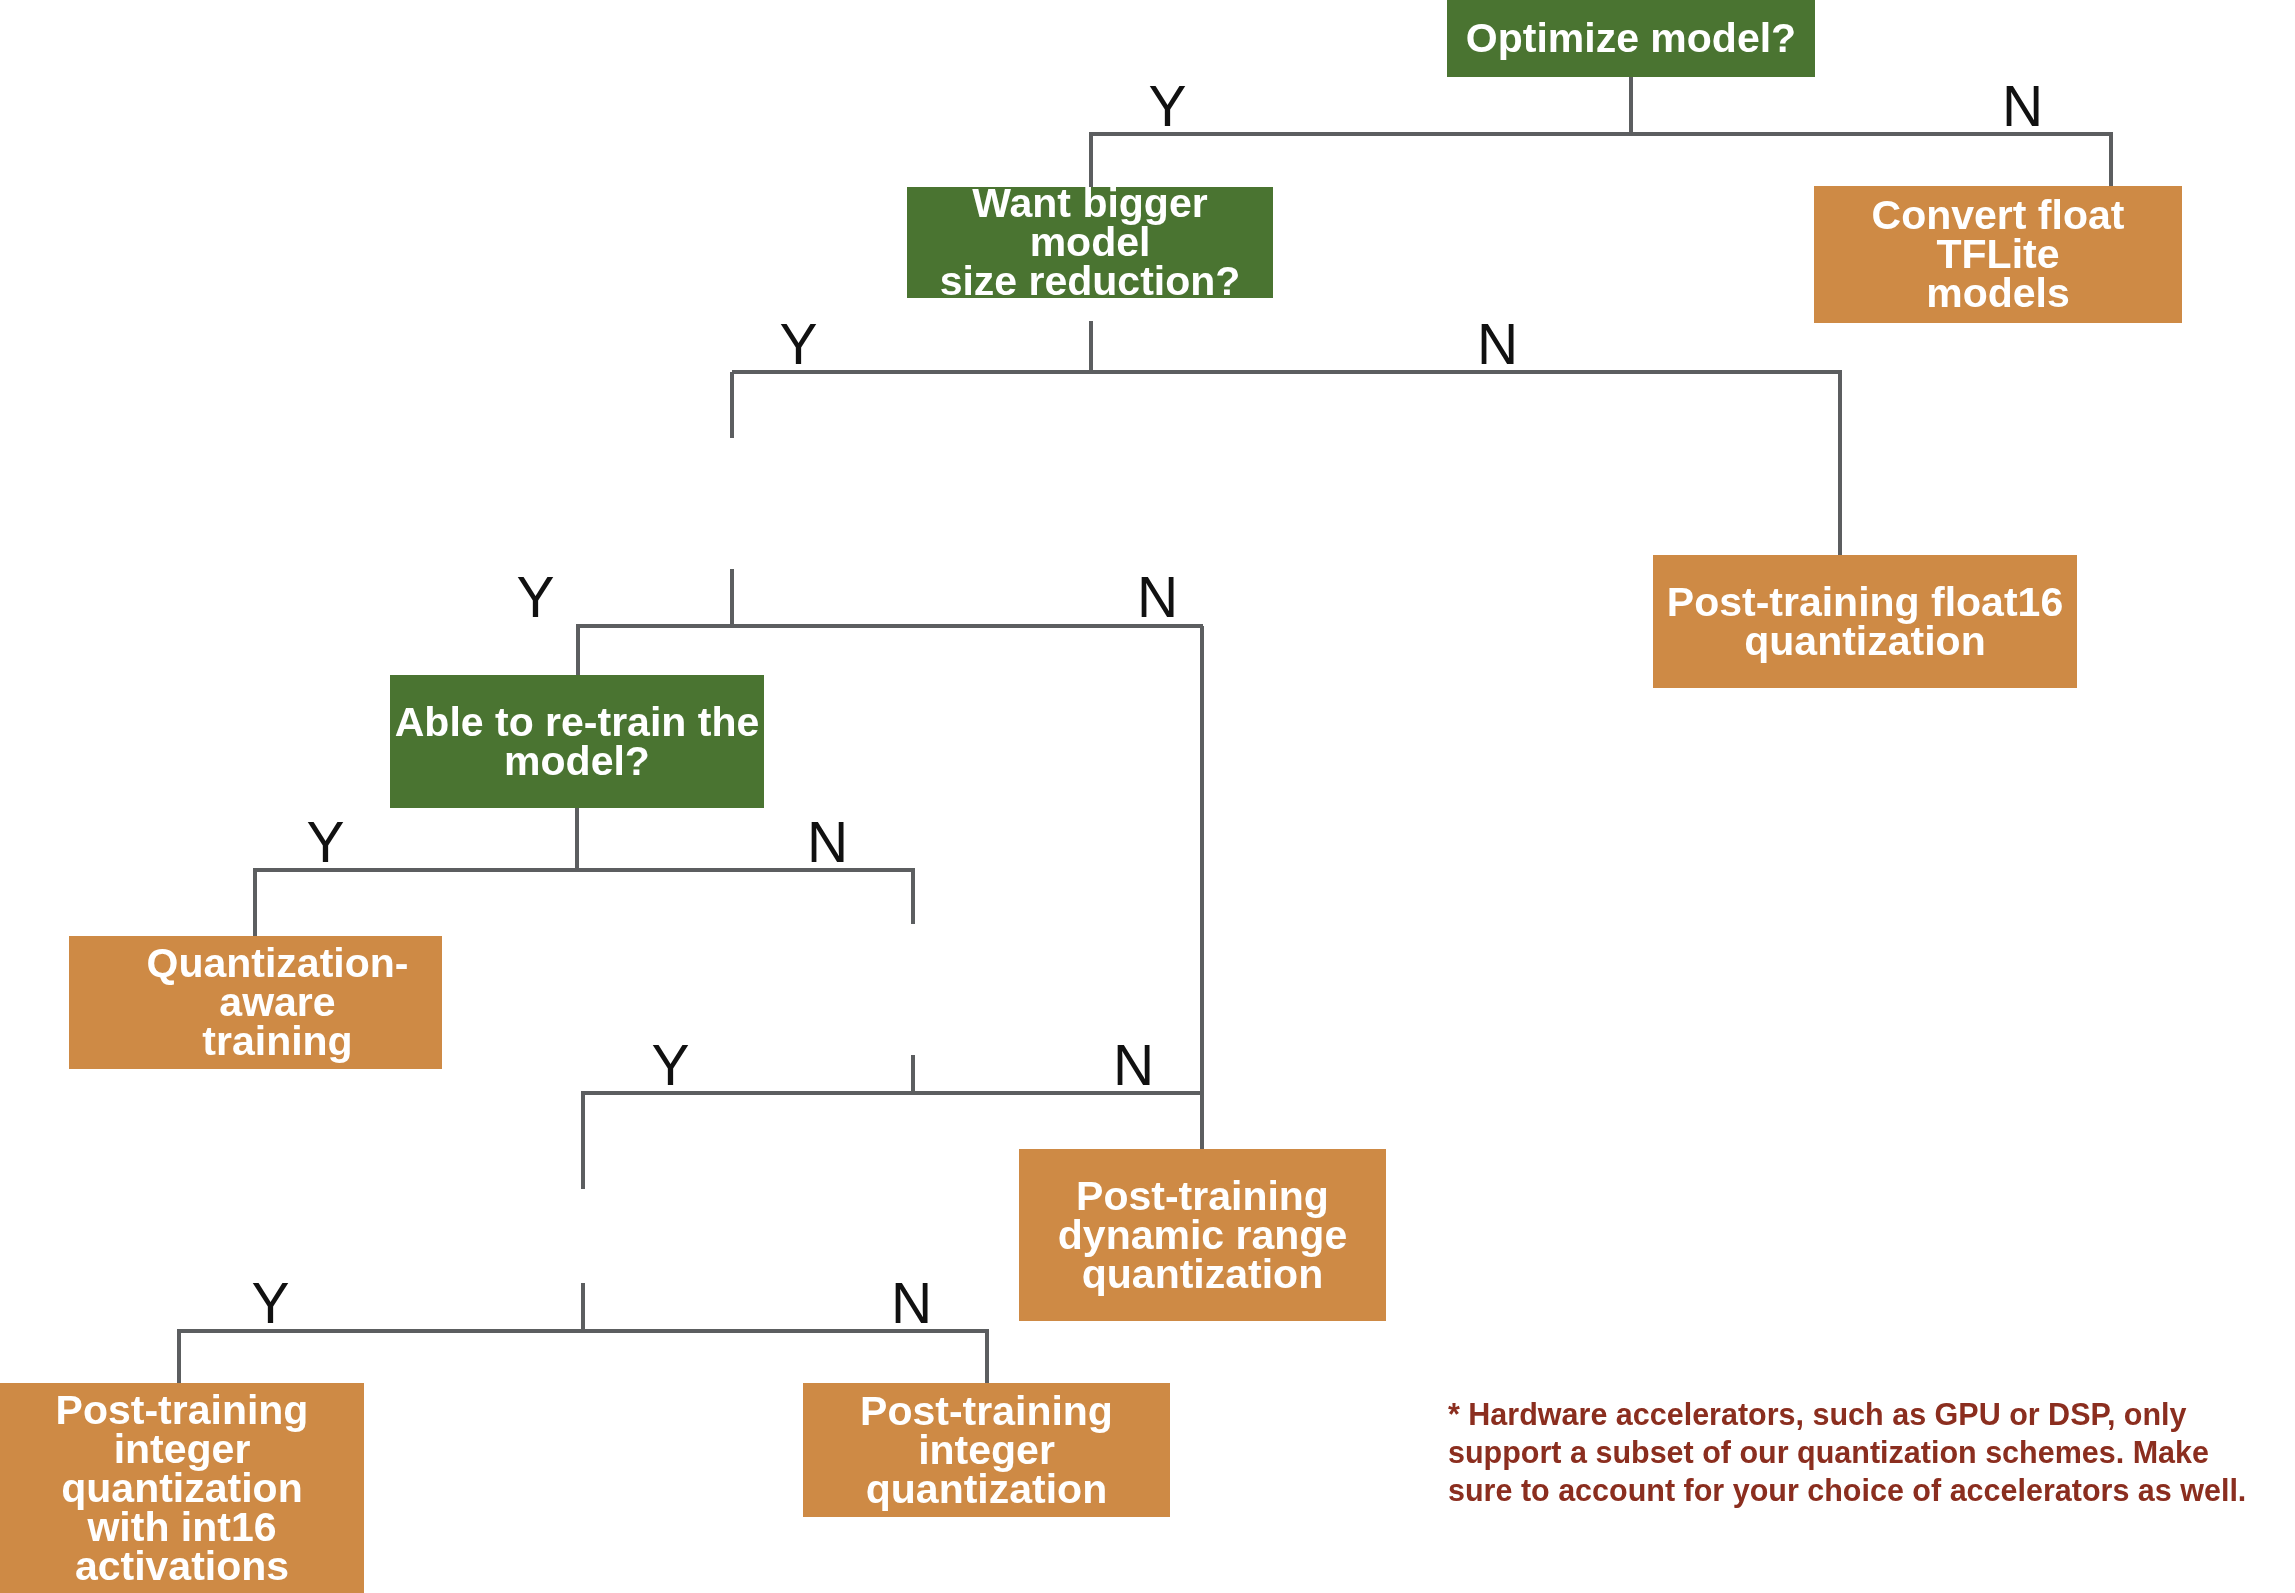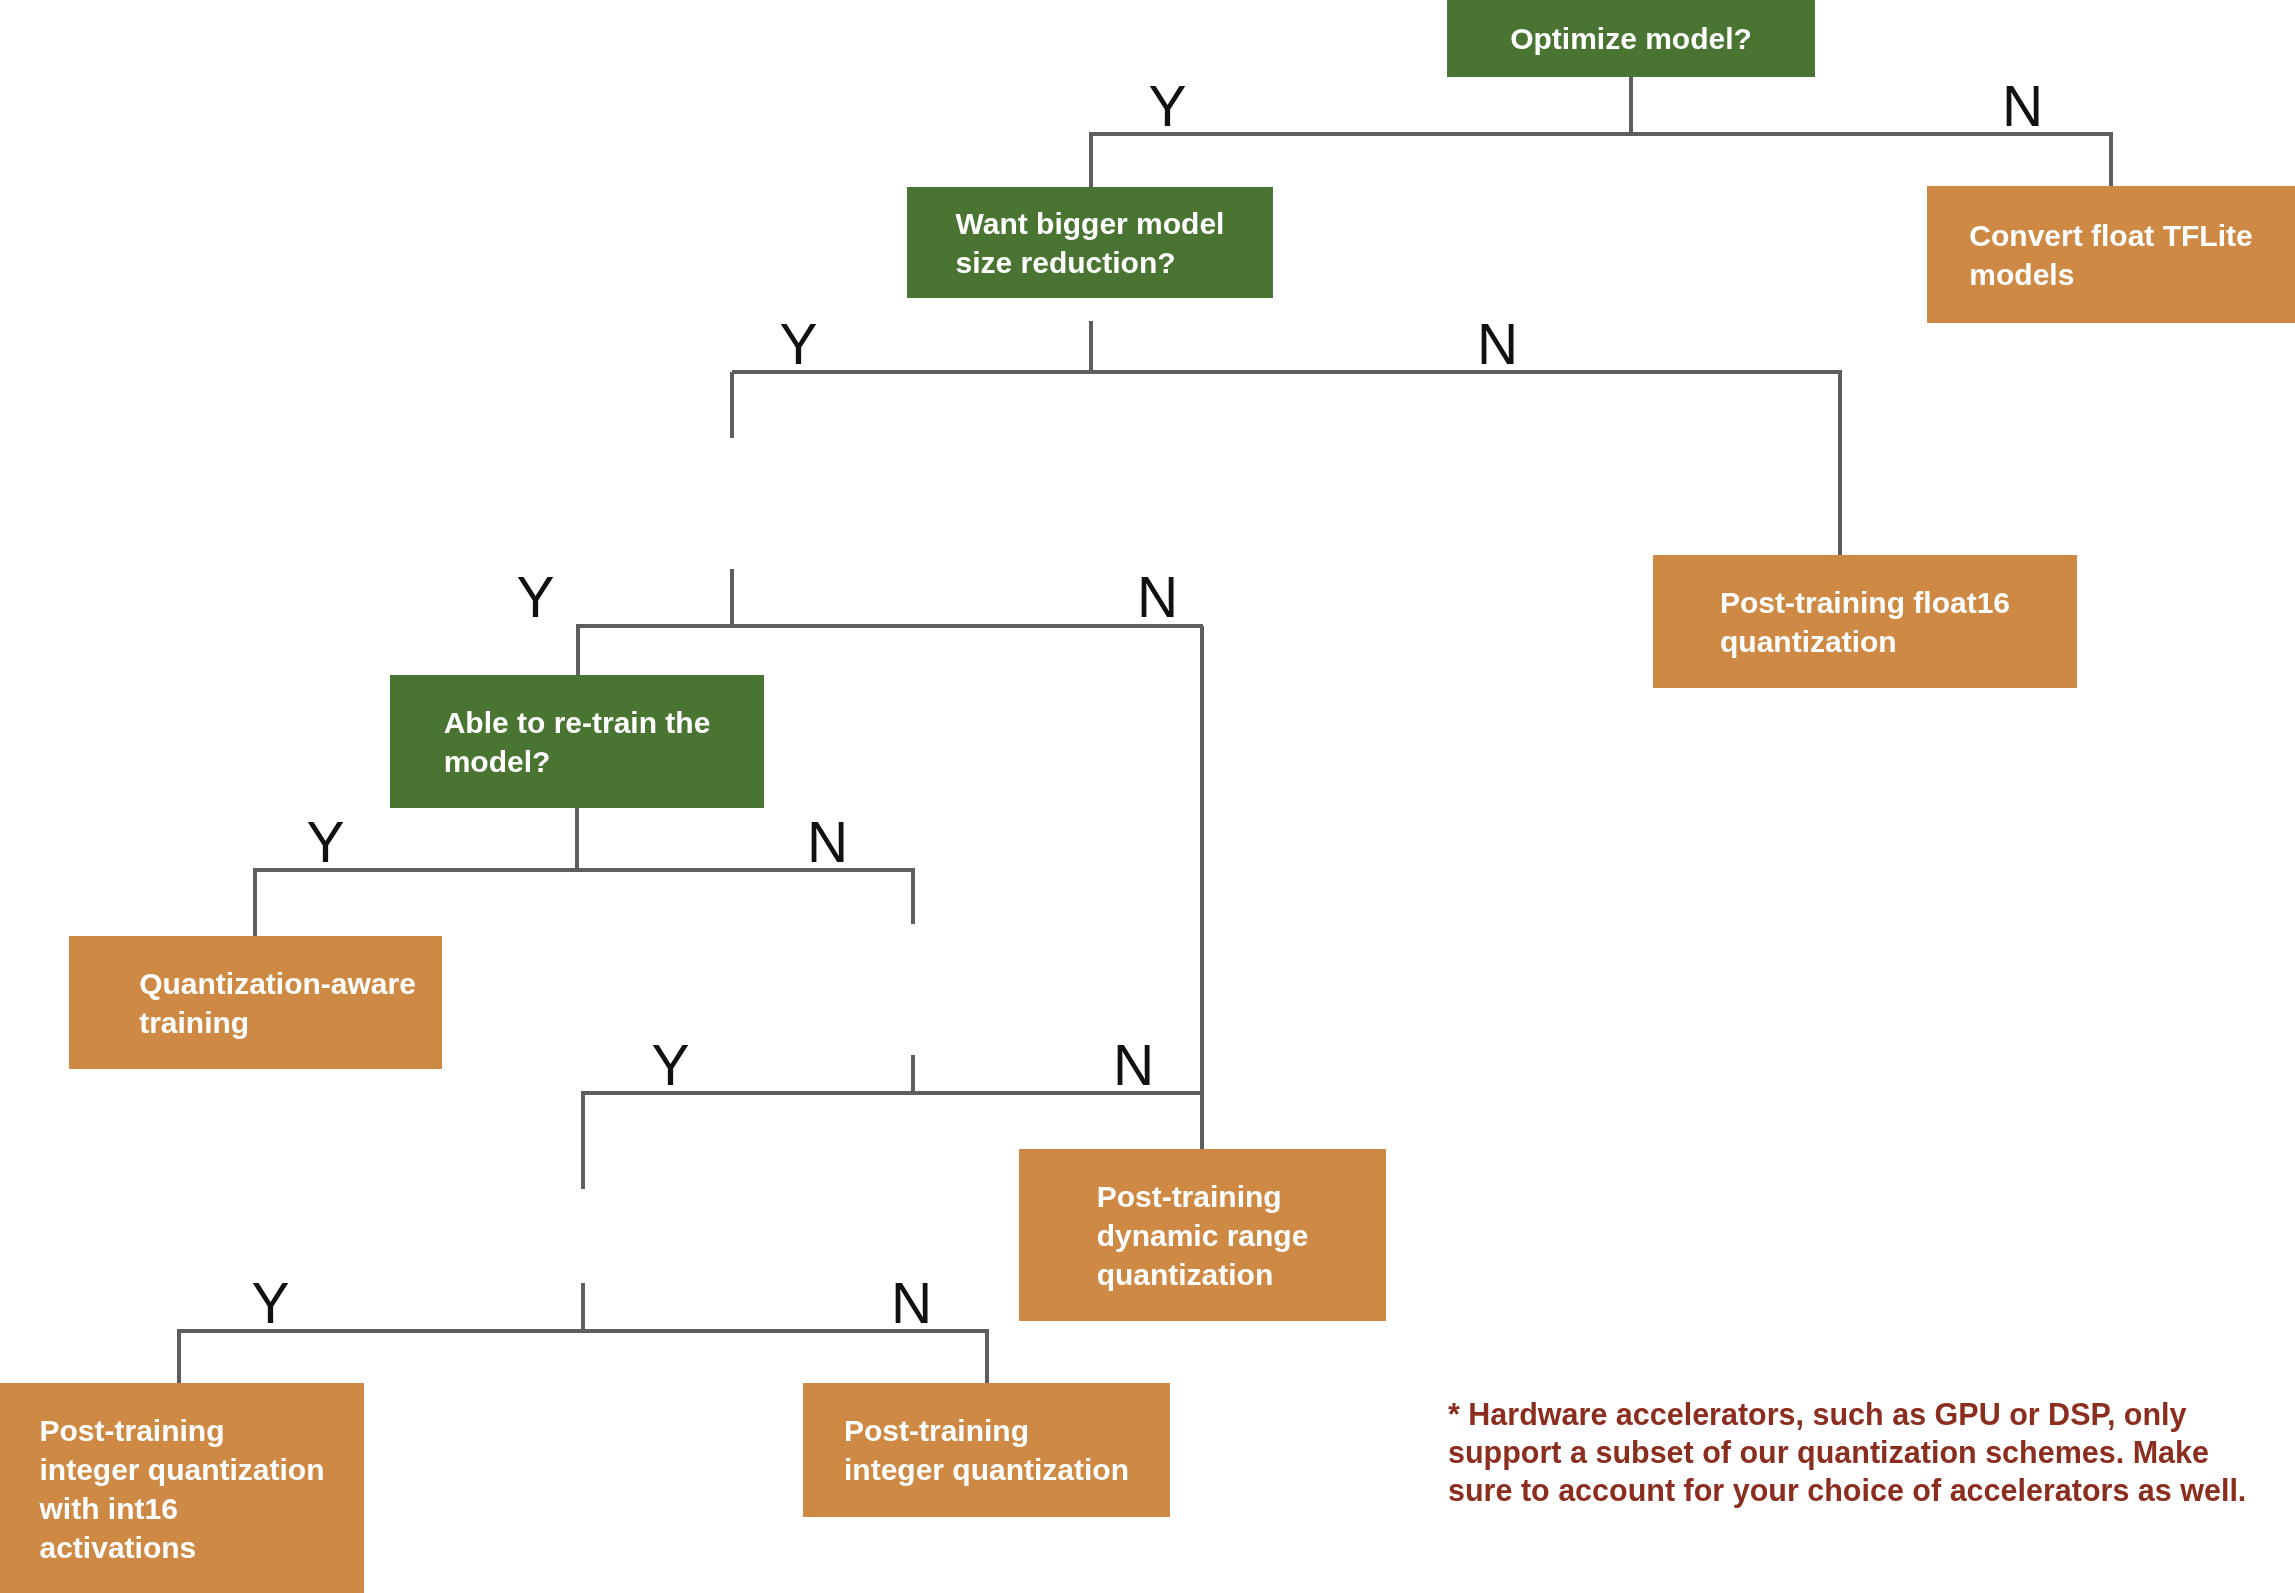--- a/index.html
+++ b/index.html
@@ -17,24 +17,24 @@
     width:2295px;
     height:1594px;
     background:#ffffff;
     overflow:hidden;
   }
   .node{
     position:absolute;
     display:flex;
     align-items:center;
     justify-content:center;
-    text-align:left;
+    text-align:center;
     color:#ffffff;
     font-weight:bold;
-    font-size:30px;
+    font-size:41px;
     line-height:39px;
     white-space:pre-line;
   }
   .decision{background:var(--decision-green);}
   .action{background:var(--action-orange);}
   .hline,.vline{position:absolute;background:var(--connector-gray);}
   .hline{height:3.9px;}
   .vline{width:3.9px;}
   .branch-label{
     position:absolute;
@@ -54,21 +54,21 @@
     color:var(--footnote-red);
     font-weight:bold;
     font-size:30.5px;
     line-height:38px;
     white-space:pre-line;
   }
 
   
   #n-optimize      {left:1447px; top:0px;    width:368px; height:77px;}
   #n-size-reduction{left:907px;  top:187px;  width:366px; height:111px;}
-  #n-convert-float {left:1927px; top:186px;  width:368px; height:137px;}
+  #n-convert-float {left:1814px; top:186px;  width:368px; height:137px;}
   #n-more-efforts  {left:548px;  top:436px;  width:368px; height:133px;}
   #n-float16       {left:1653px; top:555px;  width:424px; height:133px;}
   #n-retrain       {left:390px;  top:675px;  width:374px; height:133px;}
   #n-qat           {left:69px;   top:936px;  width:373px; height:133px;padding-left:44px;}
   #n-rep-dataset   {left:727px;  top:922px;  width:374px; height:133px;}
   #n-accuracy      {left:363px;  top:1187px; width:439px; height:96px;}
   #n-dynamic-range {left:1019px; top:1149px; width:367px; height:172px;}
   #n-int16         {left:0px;    top:1383px; width:364px; height:211px;}
   #n-integer       {left:803px;  top:1383px; width:367px; height:134px;}
 

